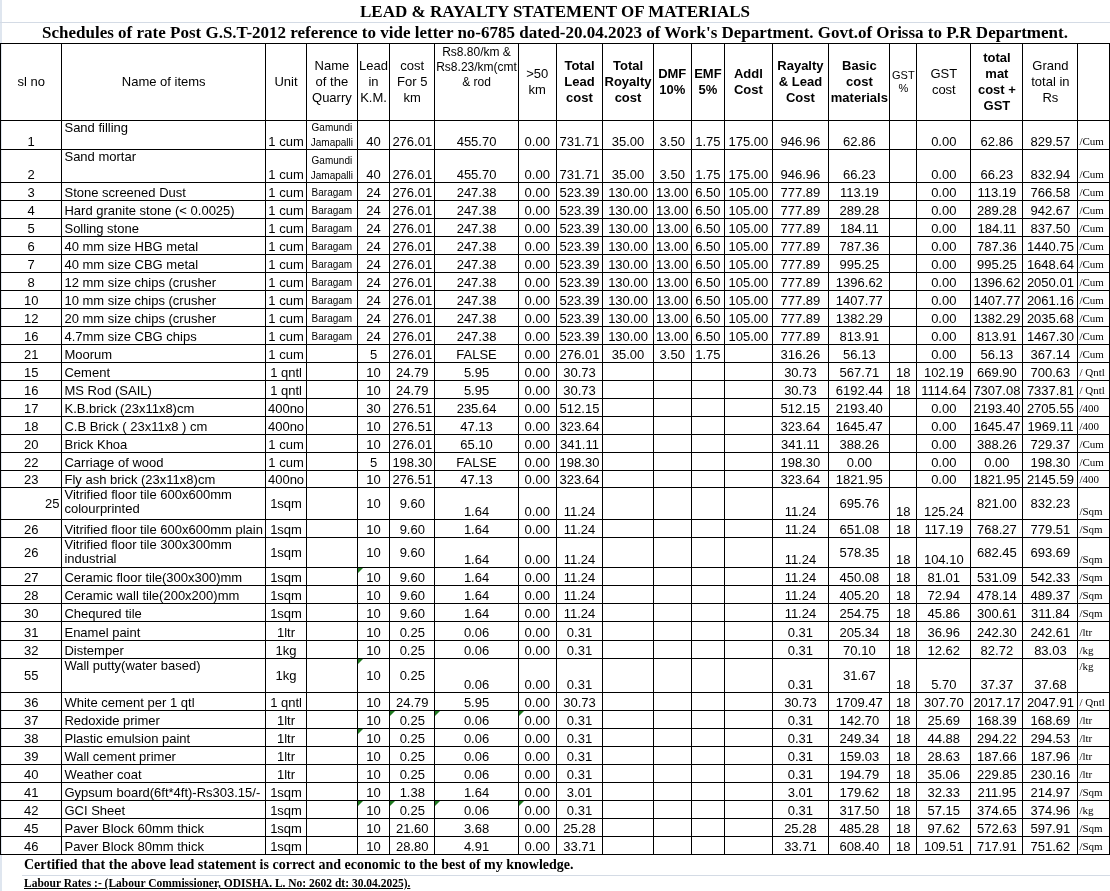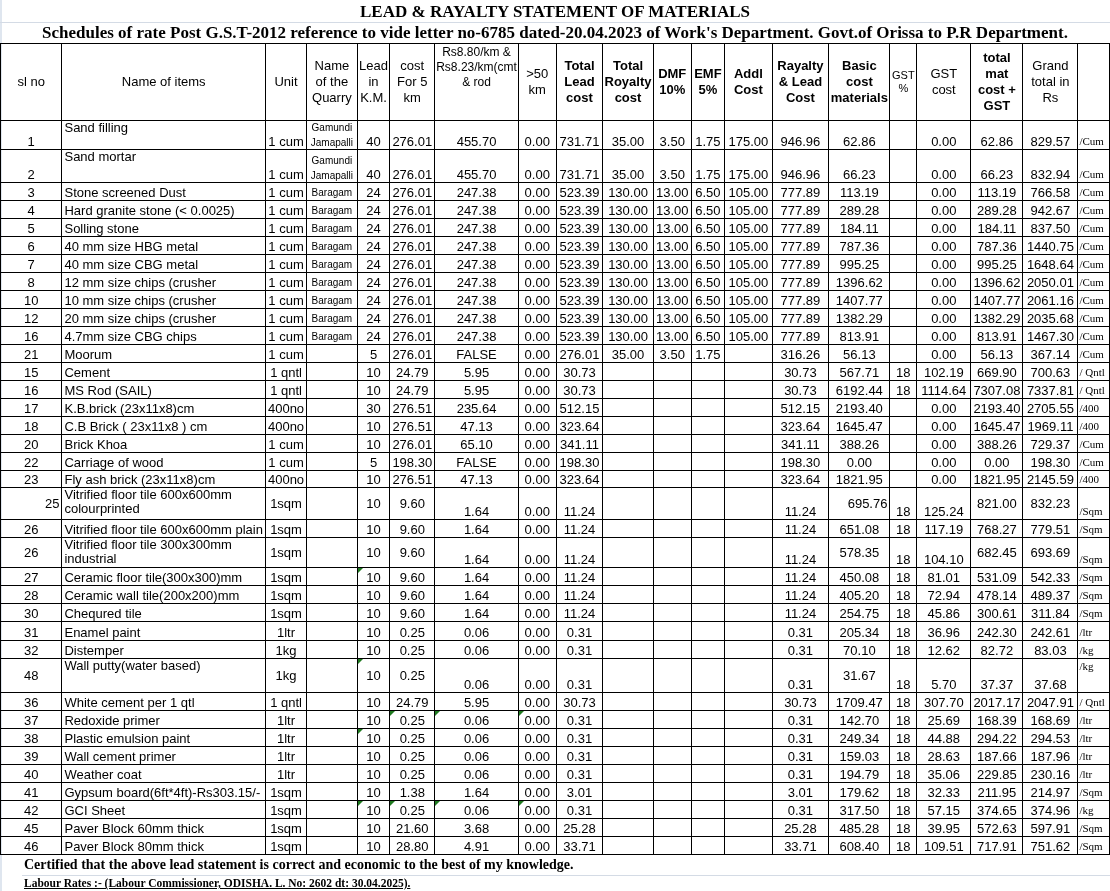--- a/index.html
+++ b/index.html
@@ -521,21 +521,21 @@
         <td class="c" style="vertical-align: middle;">10</td>
         <td class="c" style="vertical-align: middle;">9.60</td>
         <td class="c">1.64</td>
         <td class="c">0.00</td>
         <td class="c">11.24</td>
         <td class="c"></td>
         <td class="c"></td>
         <td class="c"></td>
         <td class="c"></td>
         <td class="c">11.24</td>
-        <td class="c" style="vertical-align: middle; text-align: right;">695.76</td>
+        <td class="c" style="vertical-align: middle;">695.76</td>
         <td class="c">18</td>
         <td class="c">125.24</td>
         <td class="c" style="vertical-align: middle;">821.00</td>
         <td class="c" style="vertical-align: middle;">832.23</td>
         <td class="suf">/Sqm</td>
       </tr>
       <tr style="height: 18px;">
         <td class="c">26</td>
         <td class="name">Vitrified floor tile 600x600mm plain</td>
         <td class="c">1sqm</td>
@@ -683,21 +683,21 @@
         <td class="c"></td>
         <td class="c">0.31</td>
         <td class="c">70.10</td>
         <td class="c">18</td>
         <td class="c">12.62</td>
         <td class="c">82.72</td>
         <td class="c">83.03</td>
         <td class="suf">/kg</td>
       </tr>
       <tr style="height: 34px;">
-        <td class="c" style="vertical-align: middle;">48</td>
+        <td class="c" style="vertical-align: middle;">55</td>
         <td class="name wrap" style="vertical-align: top; white-space: normal;">Wall putty(water based)</td>
         <td class="c" style="vertical-align: middle;">1kg</td>
         <td class="q"></td>
         <td class="c tri" style="vertical-align: middle;">10</td>
         <td class="c" style="vertical-align: middle;">0.25</td>
         <td class="c">0.06</td>
         <td class="c">0.00</td>
         <td class="c">0.31</td>
         <td class="c"></td>
         <td class="c"></td>
@@ -875,21 +875,21 @@
         <td class="c">3.68</td>
         <td class="c">0.00</td>
         <td class="c">25.28</td>
         <td class="c"></td>
         <td class="c"></td>
         <td class="c"></td>
         <td class="c"></td>
         <td class="c">25.28</td>
         <td class="c">485.28</td>
         <td class="c">18</td>
-        <td class="c">39.95</td>
+        <td class="c">97.62</td>
         <td class="c">572.63</td>
         <td class="c">597.91</td>
         <td class="suf">/Sqm</td>
       </tr>
       <tr style="height: 18px;">
         <td class="c">46</td>
         <td class="name">Paver Block 80mm thick</td>
         <td class="c">1sqm</td>
         <td class="q"></td>
         <td class="c">10</td>

